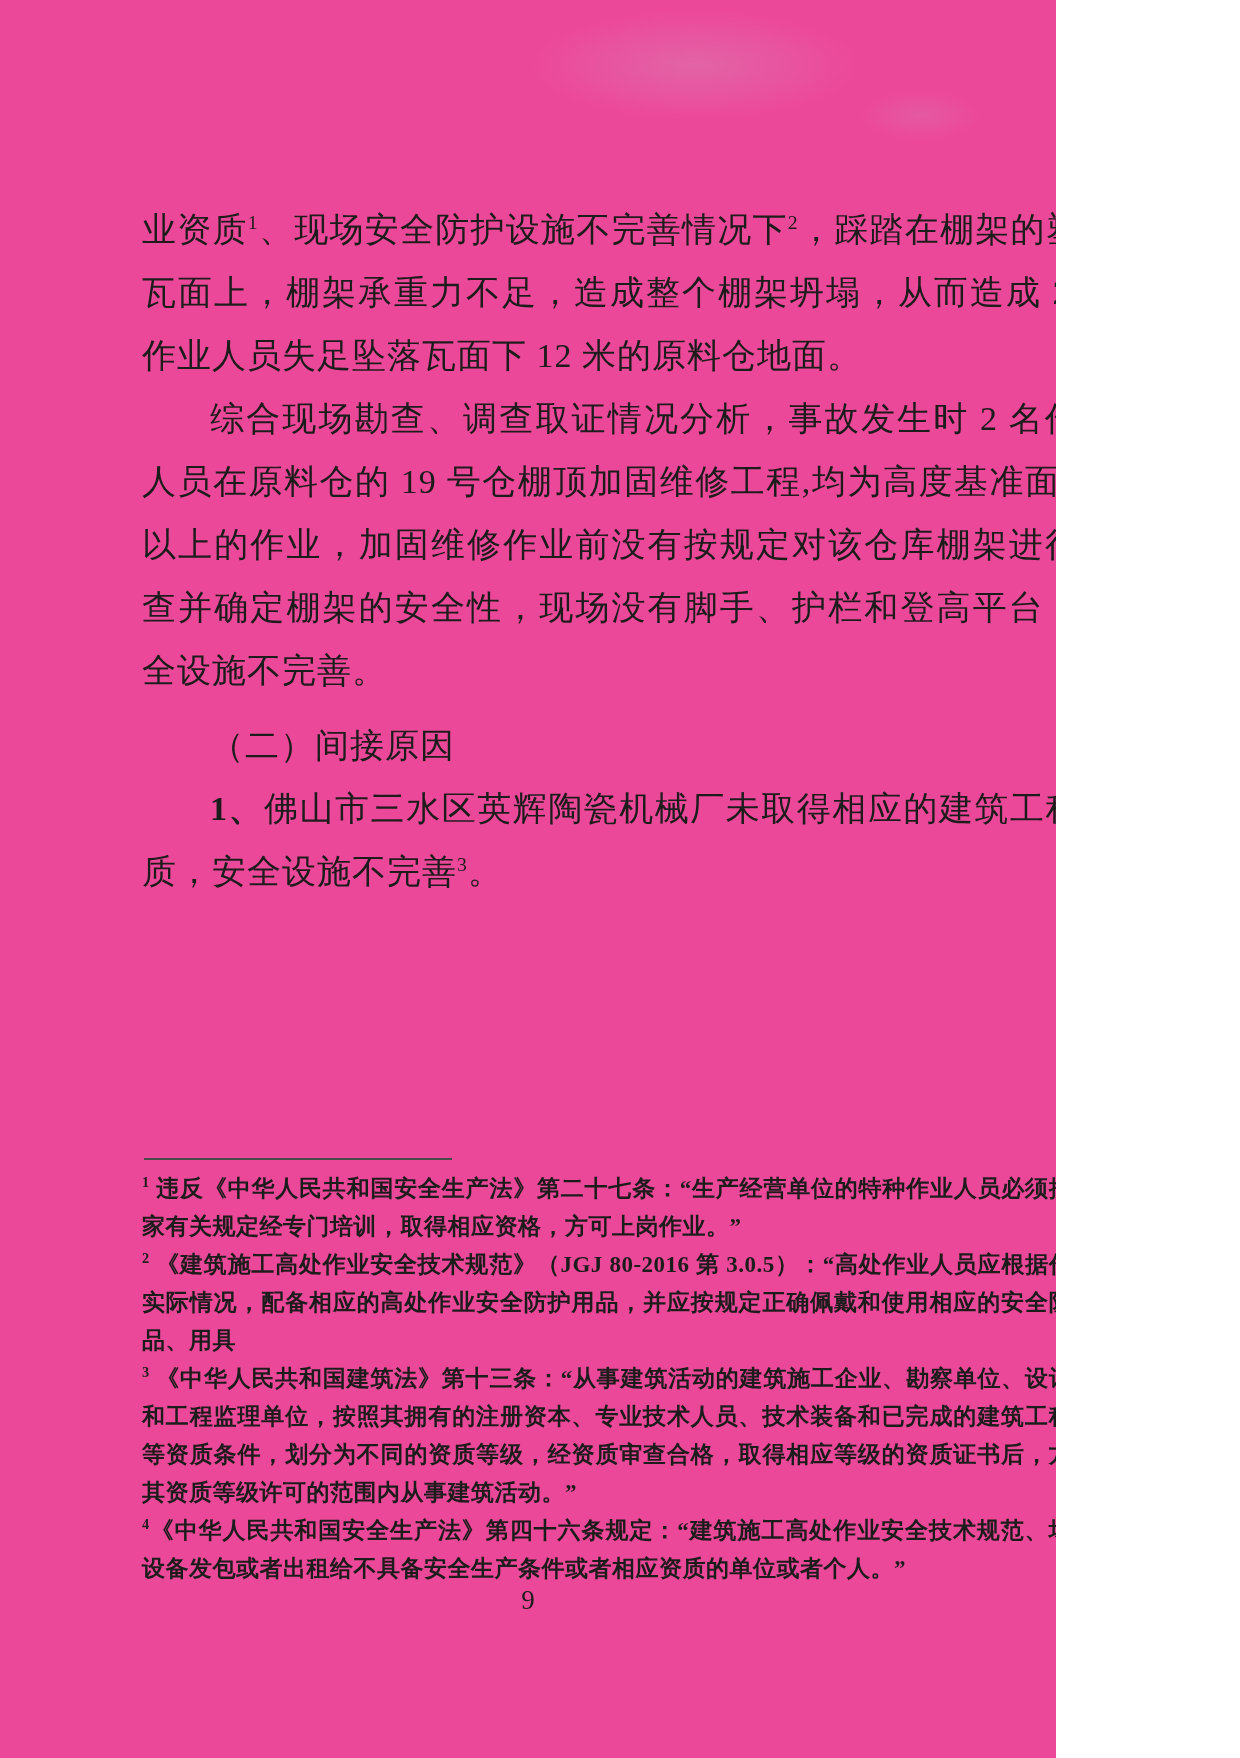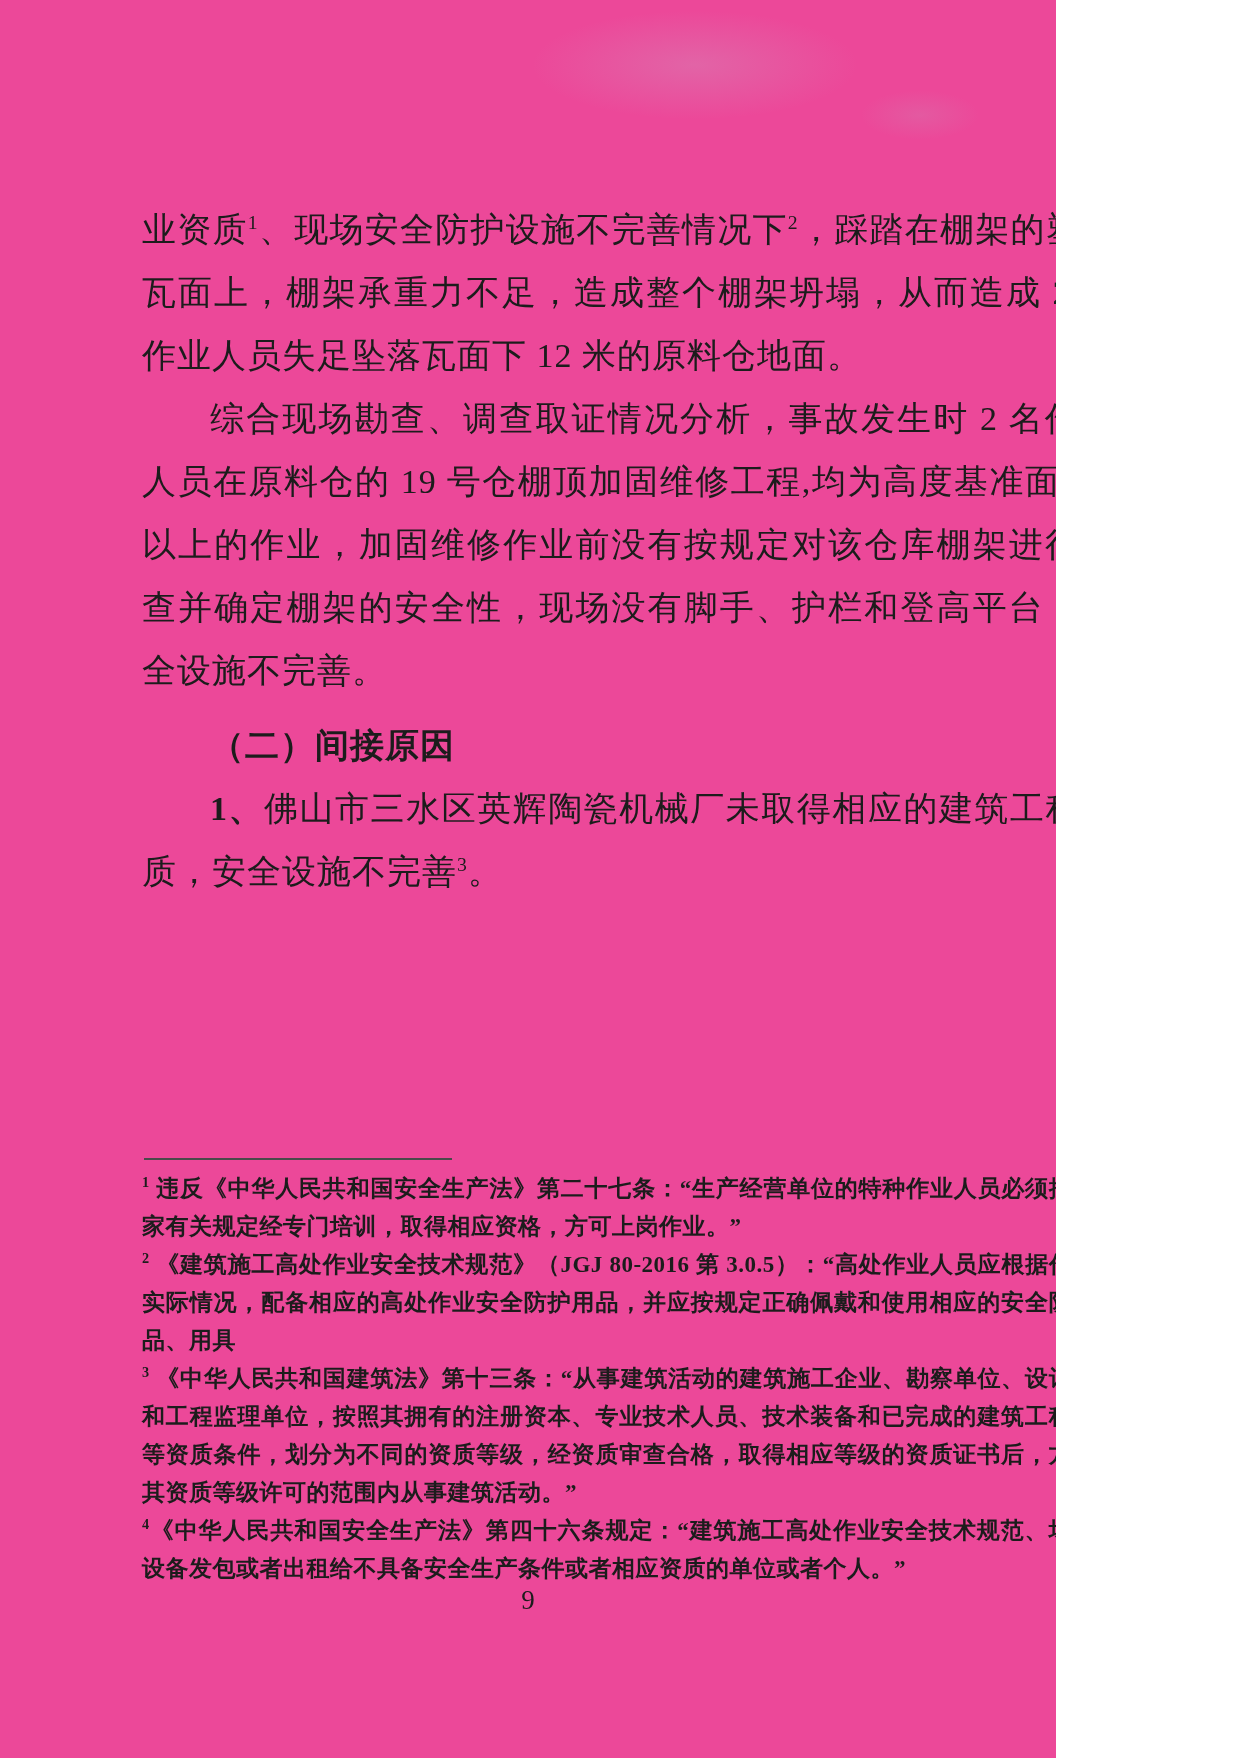--- a/index.html
+++ b/index.html
@@ -43,21 +43,21 @@
     line-height: 63px;
     text-align: justify;
     text-justify: inter-ideograph;
     letter-spacing: 1px;
   }
   .content p.indent { text-indent: 2em; }
   .content .section-heading {
     margin: 0;
     font-size: 34px;
     line-height: 63px;
-    font-weight: bold;
+    font-weight: normal;
     text-indent: 2em;
     letter-spacing: 1px;
     padding-top: 12px;
   }
   .content sup.fn-ref {
     font-size: 0.58em;
     line-height: 0;
     vertical-align: super;
   }
   .num-marker { font-weight: bold; }

